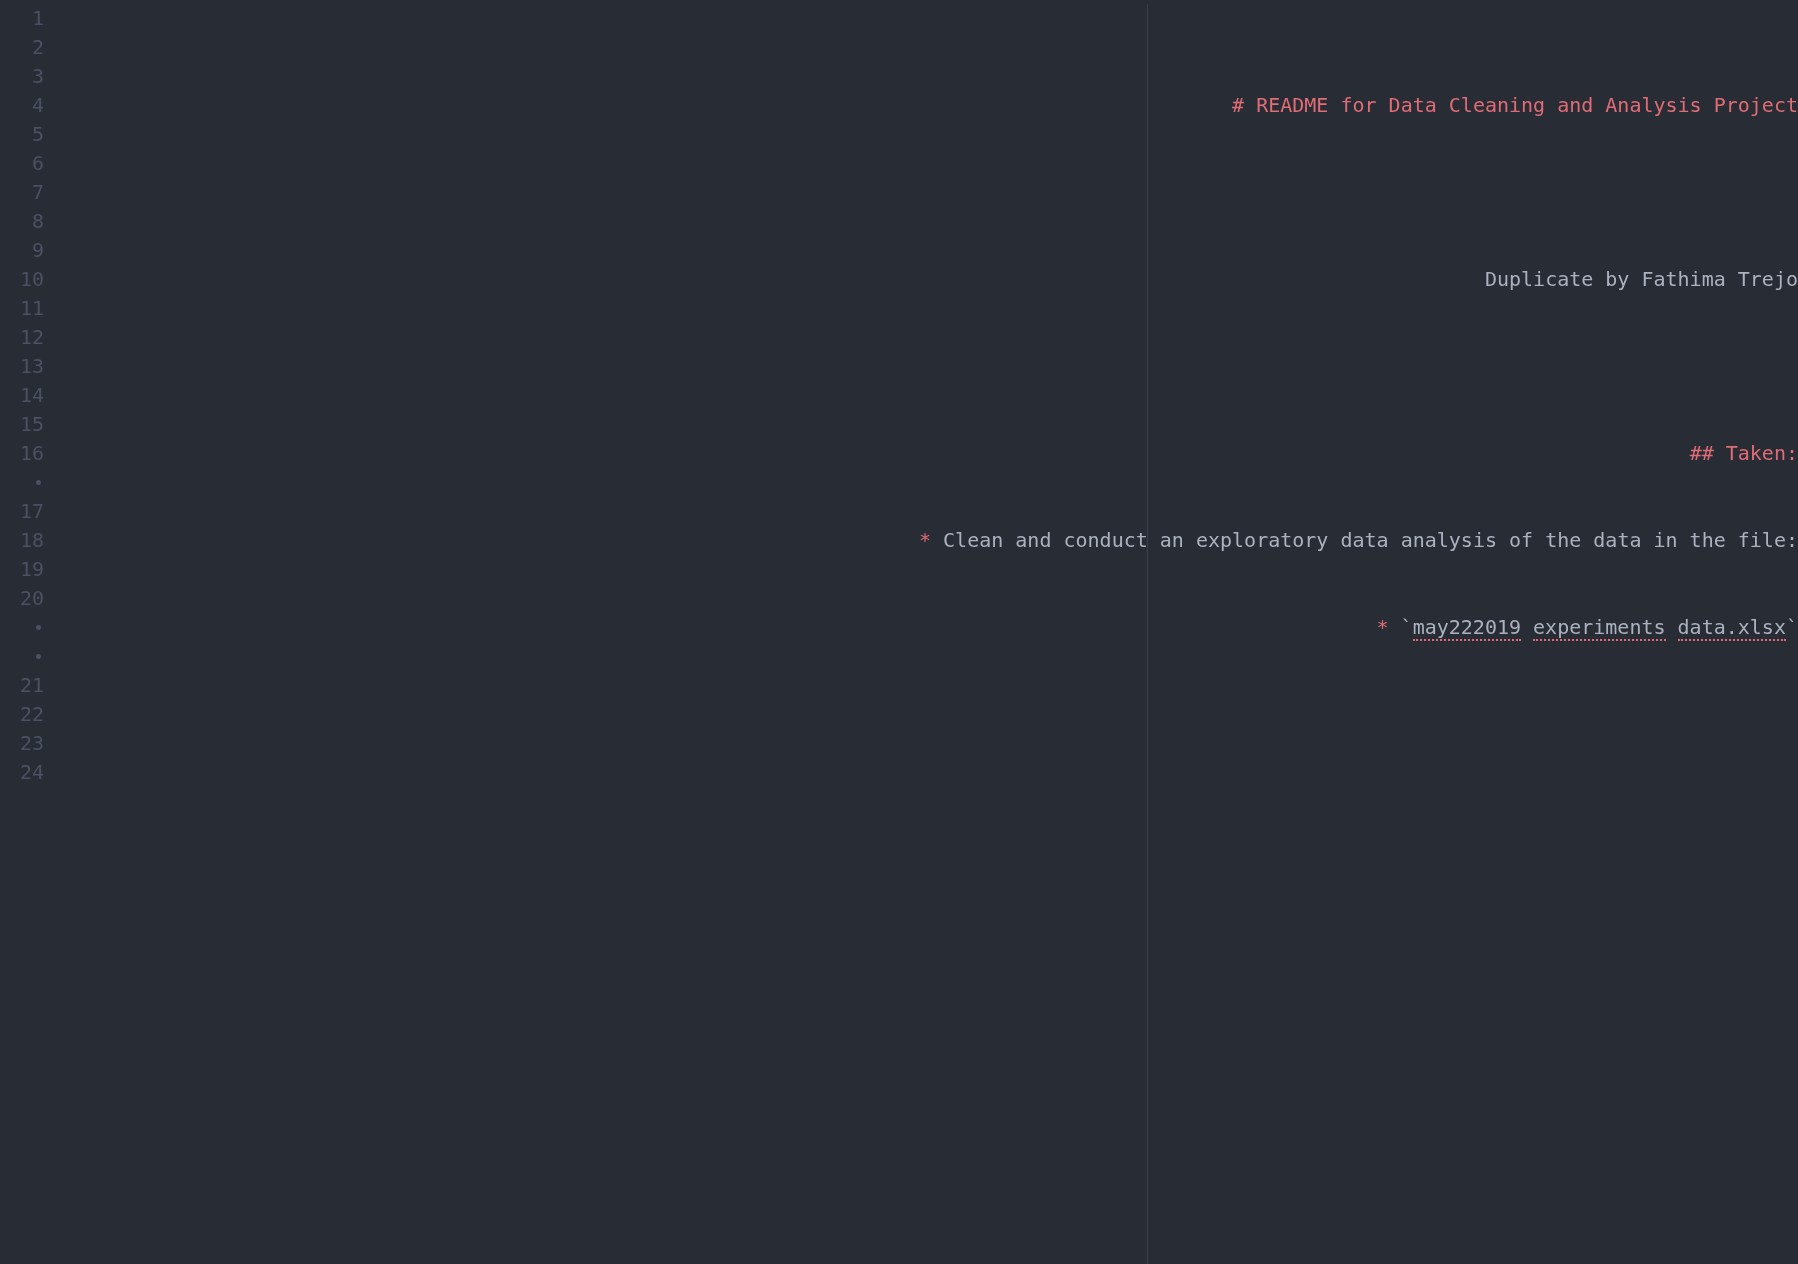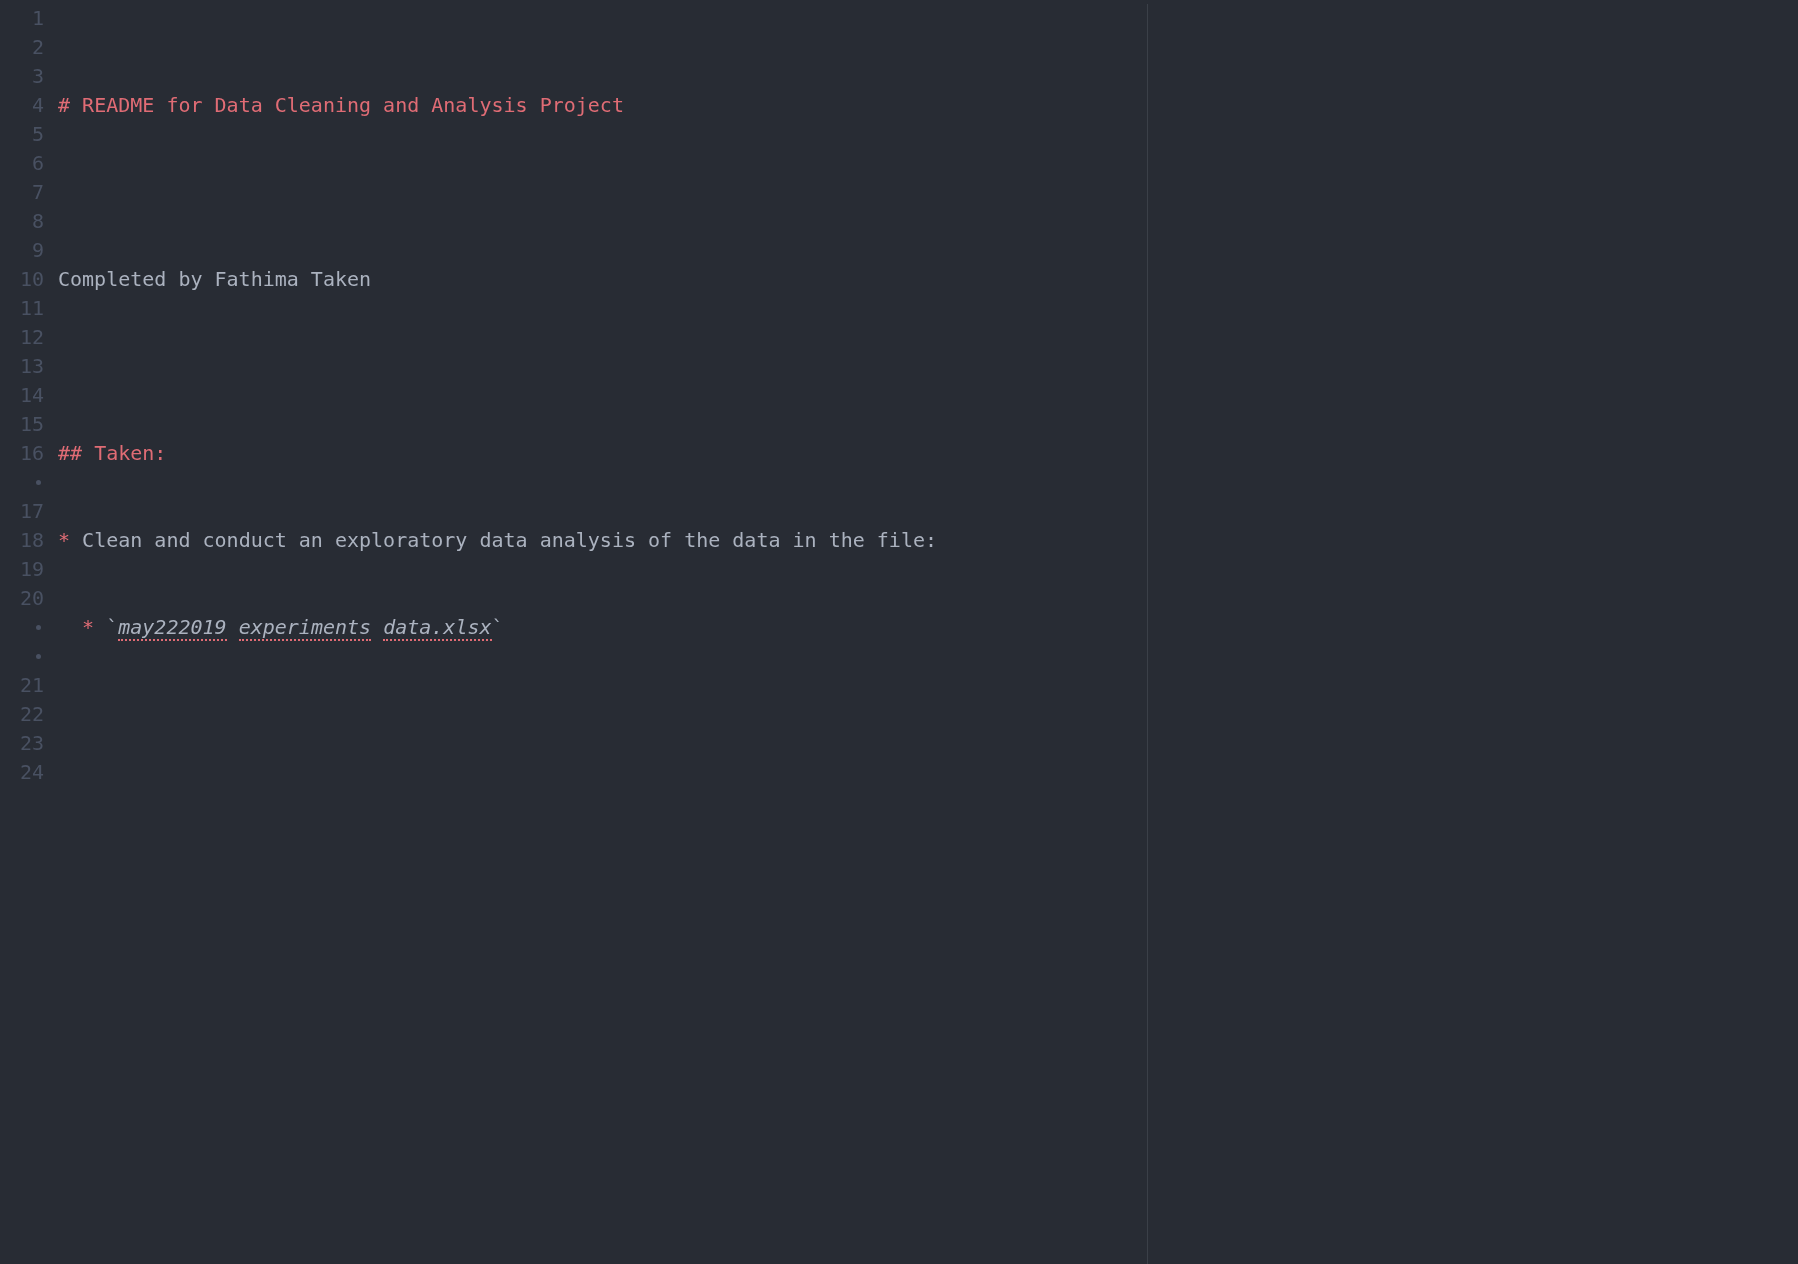--- a/index.html
+++ b/index.html
@@ -45,36 +45,36 @@
     margin-right: 3px;
   }
   .code {
     flex: 1;
     color: #abb2bf;
     white-space: pre;
     position: relative;
   }
   .code .line {
     height: 29px;
+    text-align: right;
   }
   .ruler {
     position: absolute;
     top: 0;
     bottom: 0;
     left: 1089px;
     width: 1px;
     background: #3b4048;
     pointer-events: none;
   }
   .tk-red { color: #e06c75; }
   .tk-grey { color: #abb2bf; }
   .underline-red {
     border-bottom: 2px dotted #e06c75;
     padding-bottom: 0px;
-    font-style: italic;
   }
 </style>
 </head>
 <body>
 
 <div class="editor">
   <div class="gutter" id="gutter">
       <div class="ln">1</div>
       <div class="ln">2</div>
       <div class="ln">3</div>
@@ -106,21 +106,21 @@
       </div>
       <div class="ln">21</div>
       <div class="ln">22</div>
       <div class="ln">23</div>
       <div class="ln">24</div>
     </div>
   <div class="code">
     <div class="ruler"></div>
     <div class="line"><span class="tk-red"># </span><span class="tk-red">README for Data Cleaning and Analysis Project</span></div>
     <div class="line"></div>
-    <div class="line"><span class="tk-grey">Completed by Fathima Taken</span></div>
+    <div class="line"><span class="tk-grey">Duplicate by Fathima Trejo</span></div>
     <div class="line"></div>
     <div class="line"><span class="tk-red">## </span><span class="tk-red">Taken:</span></div>
     <div class="line"><span class="tk-red">* </span><span class="tk-grey">Clean and conduct an exploratory data analysis of the data in the file:</span></div>
     <div class="line"><span>  </span><span class="tk-red">* </span><span class="tk-grey">`</span><span class="tk-grey underline-red">may222019</span><span> </span><span class="tk-grey underline-red">experiments</span><span> </span><span class="tk-grey underline-red">data.xlsx</span><span class="tk-grey">`</span></div>
     <div class="line"></div>
     <div class="line"></div>
     
     
     
     

